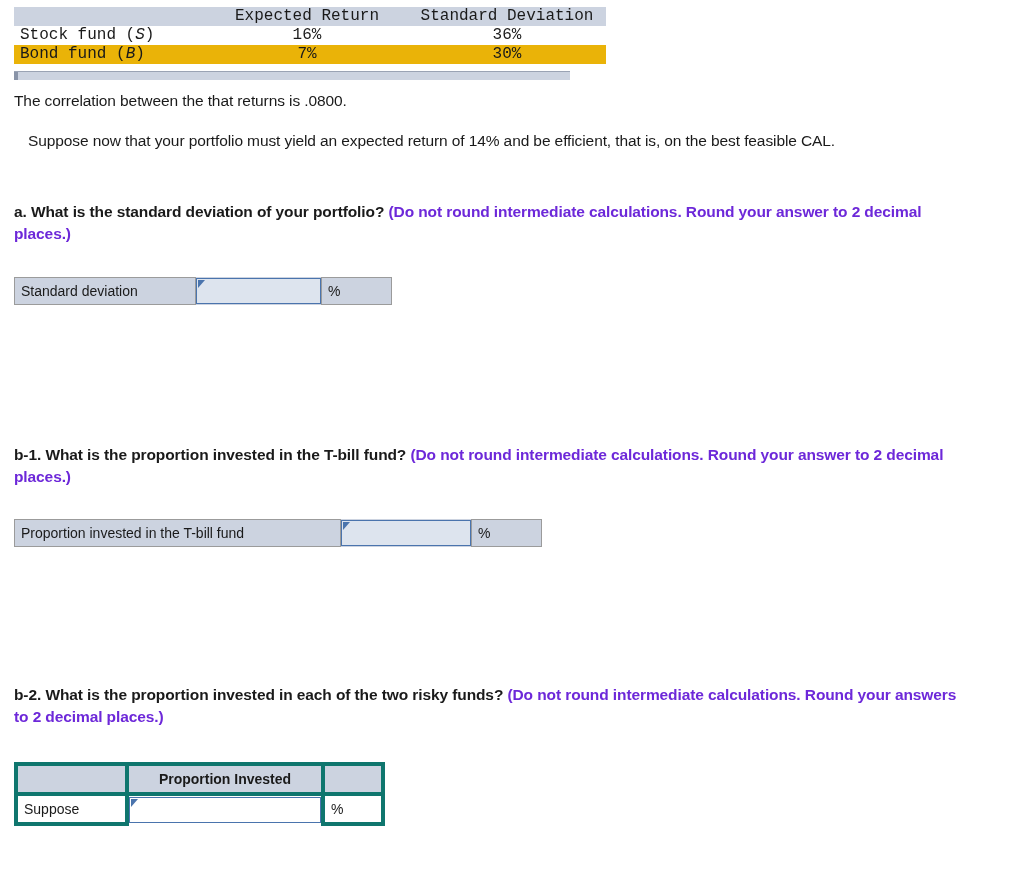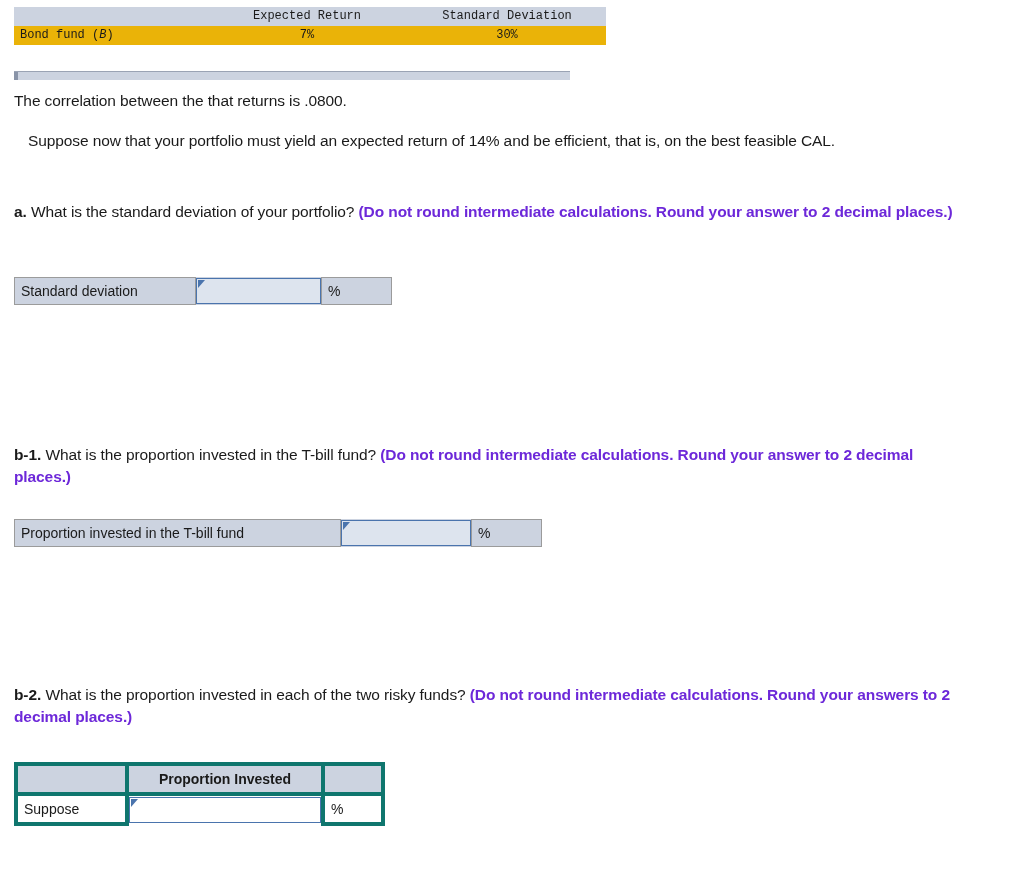--- a/index.html
+++ b/index.html
@@ -20,21 +20,21 @@
   .data-table-wrap {
     position: absolute;
     left: 14px;
     top: 7px;
     width: 556px;
   }
   table.data-table {
     border-collapse: collapse;
     width: 556px;
     font-family: "Liberation Mono", monospace;
-    font-size: 12px;
+    font-size: 16px;
     table-layout: fixed;
   }
   table.data-table th,
   table.data-table td {
     padding: 2px 6px;
     font-weight: normal;
     white-space: nowrap;
   }
   table.data-table thead th {
     background: #ccd3e0;
@@ -85,21 +85,21 @@
   .p-suppose { left: 28px; top: 130px; width: 930px; }
 
   .qblock {
     position: absolute;
     font-size: 15.5px;
     line-height: 22px;
     width: 960px;
     letter-spacing: -0.1px;
   }
   .qblock .qlabel { font-weight: bold; }
-  .qblock .qtext { font-weight: normal; }
+  .qblock .qtext { font-weight: bold; }
   .qblock .qnote { font-weight: bold; color: #6d28d9; }
 
   .q-a  { left: 14px; top: 201px; }
   .q-b1 { left: 14px; top: 444px; }
   .q-b2 { left: 14px; top: 684px; }
 
   
   table.ans-table {
     position: absolute;
     border-collapse: collapse;
@@ -197,20 +197,25 @@
 <div class="data-table-wrap">
   <table class="data-table">
     <thead>
       <tr>
         <th class="blank-head" style="width:180px"></th>
         <th style="width:190px">Expected Return</th>
         <th style="width:186px">Standard Deviation</th>
       </tr>
     </thead>
     <tbody>
+      <tr class="row-odd">
+        <td class="lbl"><span>Stock fund (</span><span class="ital">S</span><span>)</span></td>
+        <td class="num">16%</td>
+        <td class="num">36%</td>
+      </tr>
       <tr class="row-even">
         <td class="lbl"><span>Bond fund (</span><span class="ital">B</span><span>)</span></td>
         <td class="num">7%</td>
         <td class="num">30%</td>
       </tr>
     </tbody>
   </table>
 </div>
 
 <div class="hscroll">

